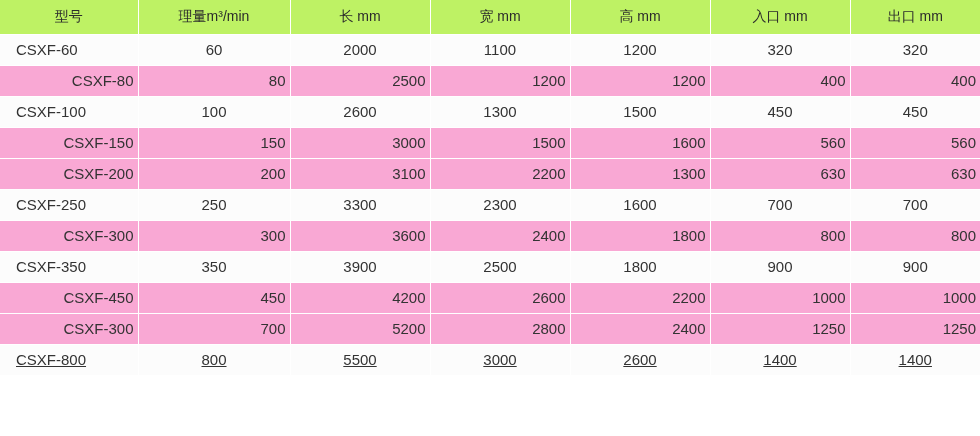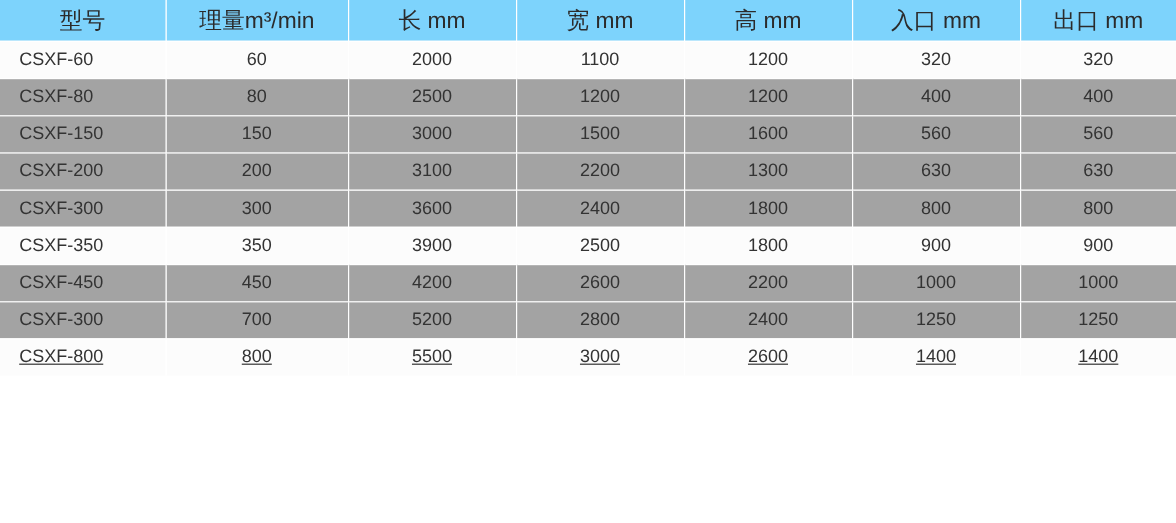--- a/index.html
+++ b/index.html
@@ -38,30 +38,31 @@
     font-size: 15px;
     font-weight: normal;
     padding: 0 4px;
     white-space: nowrap;
   }
   .spec-table th:last-child,
   .spec-table td:last-child {
     border-right: none;
   }
   .spec-table thead th {
-    background: #7dd3fc;
+    background: #bef264;
     color: #2b2b2b;
     height: 34px;
-    font-size: 19px;
+    font-size: 14px;
   }
   .spec-table tbody tr.odd td {
     background: #fcfcfc;
   }
   .spec-table tbody tr.even td {
-    background: #a3a3a3;
+    background: #f9a8d4;
+    text-align: right;
   }
   .spec-table tbody td.model {
     text-align: left;
     padding-left: 16px;
     margin-top: 32px;
   }
   .spec-table tbody tr:last-child td {
     border-bottom: none;
     text-decoration: underline;
   }
@@ -102,37 +103,55 @@
     </tr>
     <tr class="even">
       <td class="model">CSXF-80</td>
       <td>80</td>
       <td>2500</td>
       <td>1200</td>
       <td>1200</td>
       <td>400</td>
       <td>400</td>
     </tr>
+    <tr class="odd">
+      <td class="model">CSXF-100</td>
+      <td>100</td>
+      <td>2600</td>
+      <td>1300</td>
+      <td>1500</td>
+      <td>450</td>
+      <td>450</td>
+    </tr>
     <tr class="even">
       <td class="model">CSXF-150</td>
       <td>150</td>
       <td>3000</td>
       <td>1500</td>
       <td>1600</td>
       <td>560</td>
       <td>560</td>
     </tr>
     <tr class="even">
       <td class="model">CSXF-200</td>
       <td>200</td>
       <td>3100</td>
       <td>2200</td>
       <td>1300</td>
       <td>630</td>
       <td>630</td>
+    </tr>
+    <tr class="odd">
+      <td class="model">CSXF-250</td>
+      <td>250</td>
+      <td>3300</td>
+      <td>2300</td>
+      <td>1600</td>
+      <td>700</td>
+      <td>700</td>
     </tr>
     <tr class="even">
       <td class="model">CSXF-300</td>
       <td>300</td>
       <td>3600</td>
       <td>2400</td>
       <td>1800</td>
       <td>800</td>
       <td>800</td>
     </tr>

